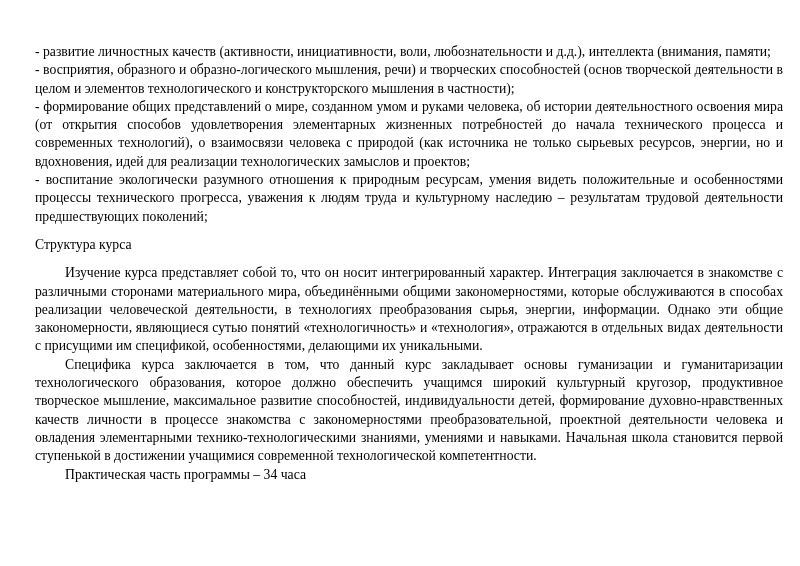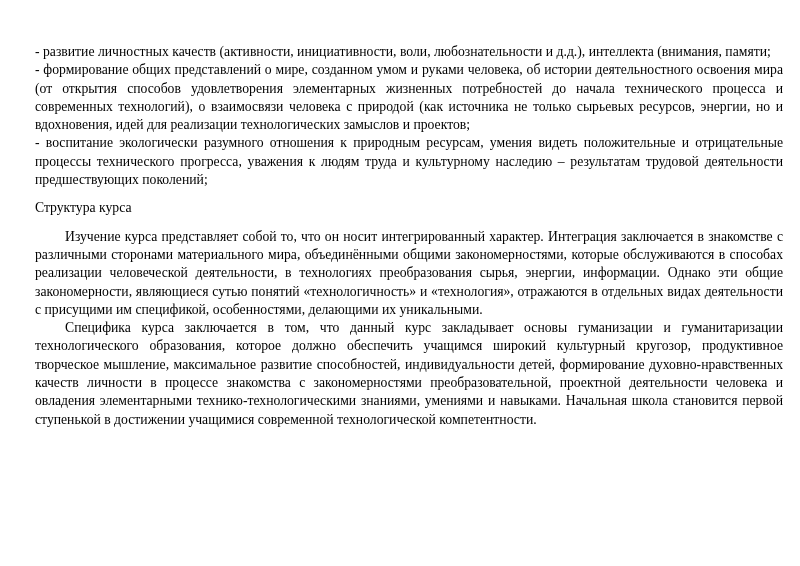--- a/index.html
+++ b/index.html
@@ -40,26 +40,28 @@
     text-indent: 30px;
   }
 </style>
 </head>
 <body>
 
 <div class="page">
 
   <p class="para">- развитие личностных качеств (активности, инициативности, воли, любознательности и д.д.), интеллекта (внимания, памяти;</p>
 
+  <p class="para">- восприятия, образного и образно-логического мышления, речи) и творческих способностей (основ творческой деятельности в целом и элементов технологического и конструкторского мышления в частности);</p>
 
   <p class="para">- формирование общих представлений о мире, созданном умом и руками человека, об истории деятельностного освоения мира (от открытия способов удовлетворения элементарных жизненных потребностей до начала технического процесса и современных технологий), о взаимосвязи человека с природой (как источника не только сырьевых ресурсов, энергии, но и вдохновения, идей для реализации технологических замыслов и проектов;</p>
 
-  <p class="para">- воспитание экологически разумного отношения к природным ресурсам, умения видеть положительные и отрицательные процессы технического прогресса, уважения к людям труда и культурному наследию – результатам трудовой деятельности предшествующих поколений;</p>
+  <p class="para">- воспитание экологически разумного отношения к природным ресурсам, умения видеть положительные и особенностями процессы технического прогресса, уважения к людям труда и культурному наследию – результатам трудовой деятельности предшествующих поколений;</p>
 
 
   <p class="heading">Структура курса</p>
 
   <p class="para indent">Изучение курса представляет собой то, что он носит интегрированный характер. Интеграция заключается в знакомстве с различными сторонами материального мира, объединёнными общими закономерностями, которые обслуживаются в способах реализации человеческой деятельности, в технологиях преобразования сырья, энергии, информации. Однако эти общие закономерности, являющиеся сутью понятий «технологичность» и «технология», отражаются в отдельных видах деятельности с присущими им спецификой, особенностями, делающими их уникальными.</p>
 
   <p class="para indent">Специфика курса заключается в том, что данный курс закладывает основы гуманизации и гуманитаризации технологического образования, которое должно обеспечить учащимся широкий культурный кругозор, продуктивное творческое мышление, максимальное развитие способностей, индивидуальности детей, формирование духовно-нравственных качеств личности в процессе знакомства с закономерностями преобразовательной, проектной деятельности человека и овладения элементарными технико-технологическими знаниями, умениями и навыками. Начальная школа становится первой ступенькой в достижении учащимися современной технологической компетентности.</p>
 
+  <p class="last-line">Практическая часть программы – 34 часа</p>
 
 </div>
 
 </body></html>

